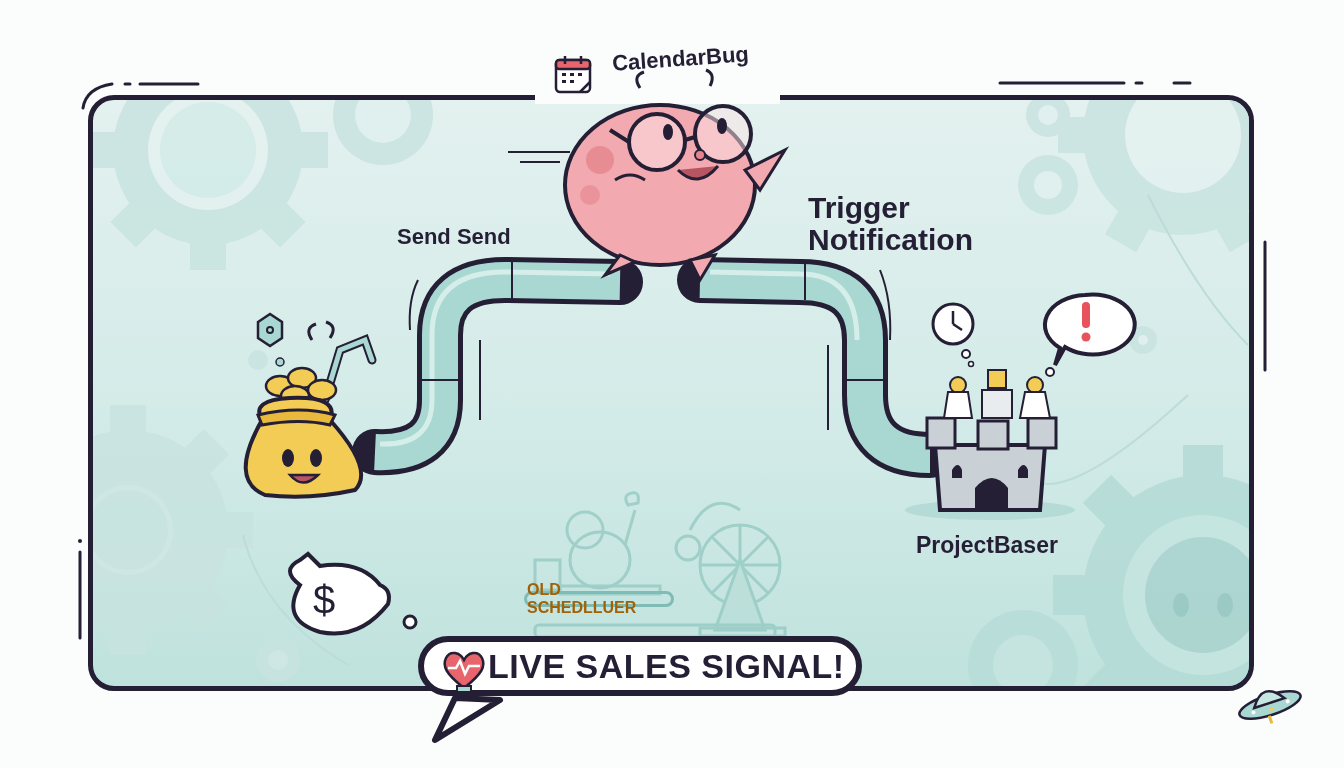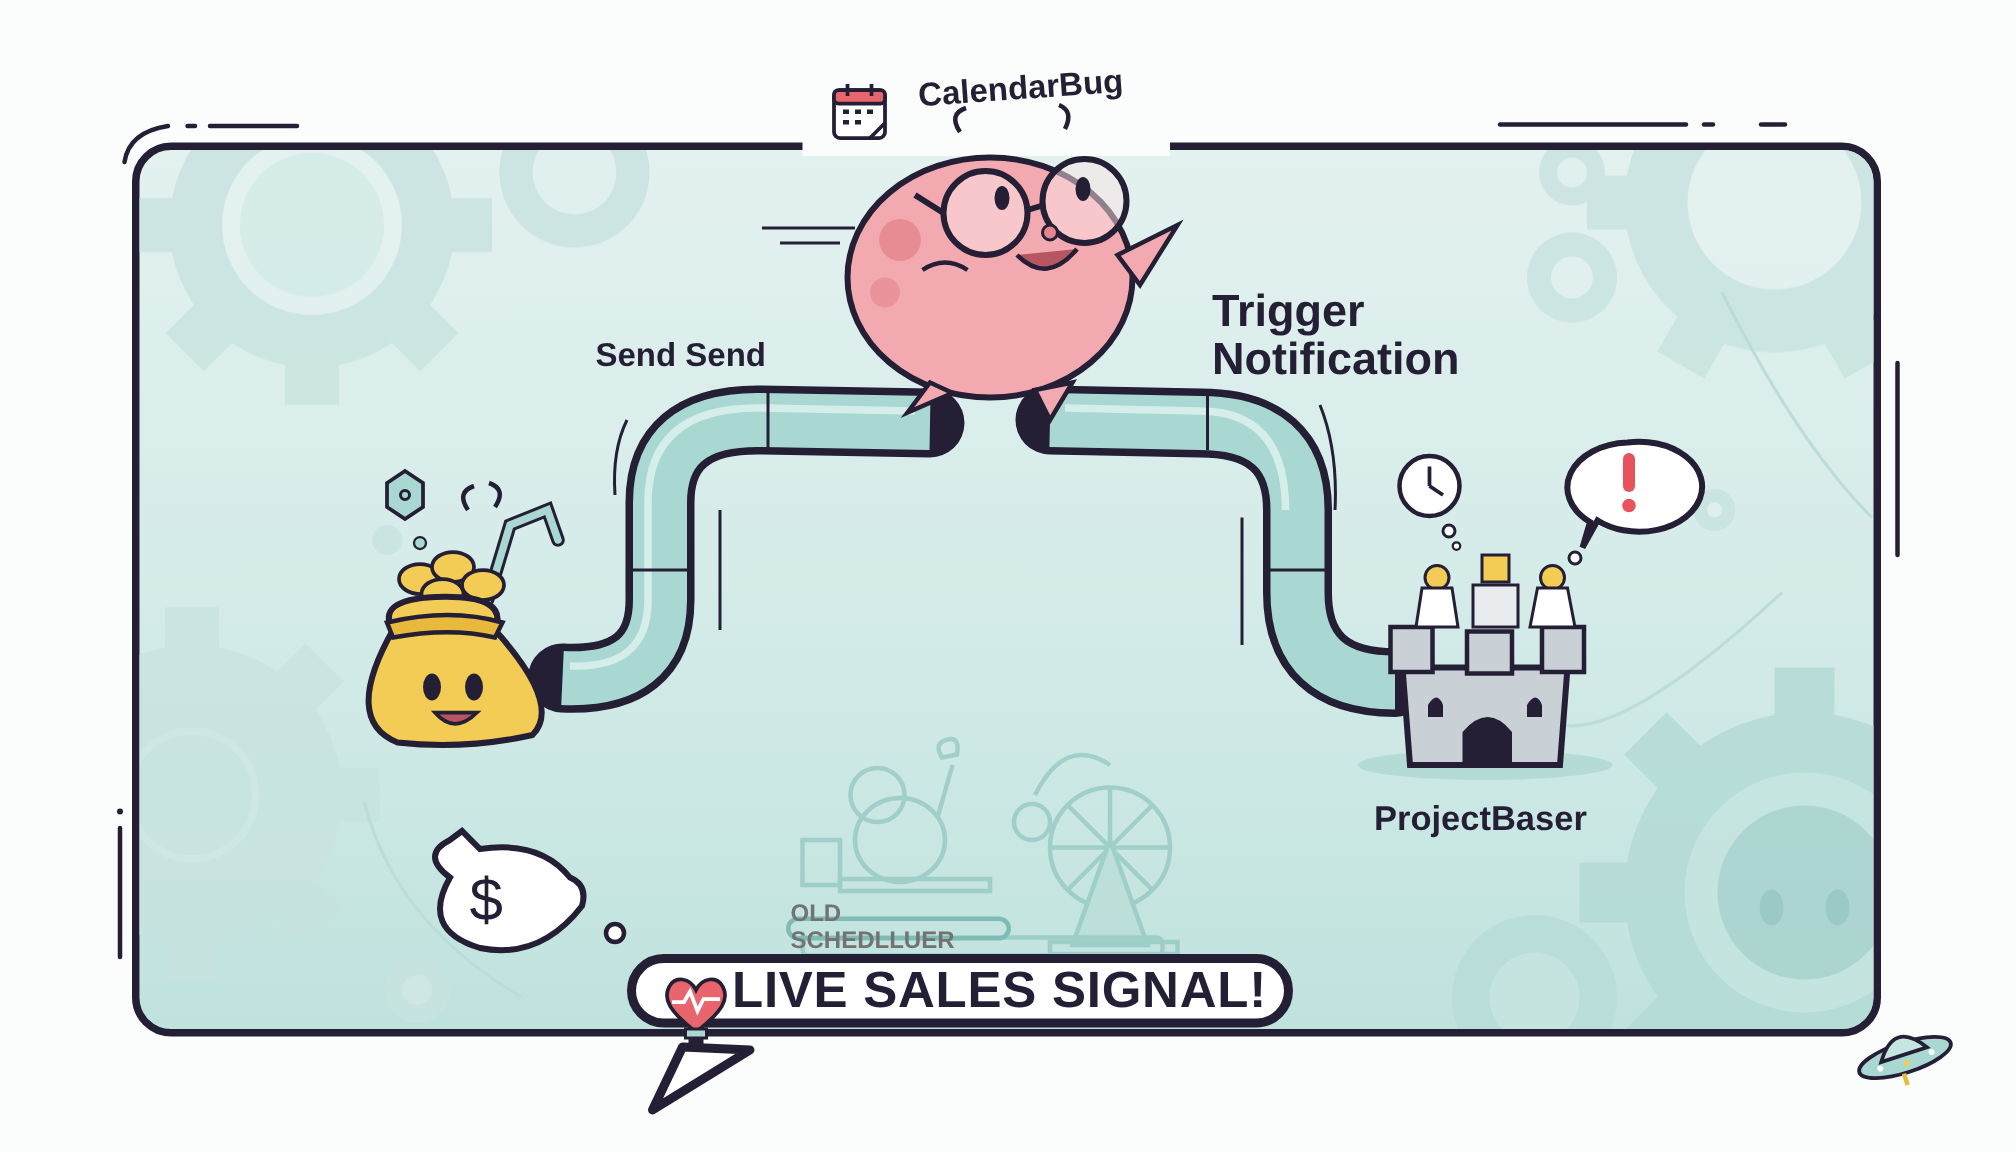--- a/index.html
+++ b/index.html
@@ -3,25 +3,25 @@
 <meta charset="utf-8">
 <style>
   html,body{margin:0;padding:0;}
   body{width:1344px;height:768px;background:#fbfcfc;position:relative;overflow:hidden;font-family:"Liberation Sans",sans-serif;}
   .stage{position:absolute;left:0;top:0;width:1344px;height:768px;}
   .panel{position:absolute;left:88px;top:95px;width:1166px;height:596px;border:5px solid #241f35;border-radius:26px;box-sizing:border-box;
     background:linear-gradient(180deg,#e3f1ef 0%,#d3ebe8 55%,#bfe2dd 100%);overflow:hidden;}
   .title-gap{position:absolute;left:535px;top:88px;width:245px;height:16px;background:#fbfcfc;}
   .label{position:absolute;color:#241f35;font-weight:bold;white-space:nowrap;}
   .svgfull{position:absolute;left:0;top:0;}
-  .callout{position:absolute;left:418px;top:636px;width:444px;height:49px;background:#fff;border:6px solid #241f35;border-radius:36px;box-sizing:border-box;
+  .callout{position:absolute;left:418px;top:636px;width:444px;height:60px;background:#fff;border:6px solid #241f35;border-radius:36px;box-sizing:border-box;
     display:flex;align-items:center;padding-left:64px;}
   .callout-text{font-size:34px;font-weight:bold;color:#241f35;letter-spacing:0.5px;}
   .old-label{position:absolute;left:524px;top:591px;width:150px;height:16px;border:3px solid #7fbcb5;border-radius:16px;box-sizing:border-box;
-    color:#737373;font-weight:bold;font-size:16px;display:flex;align-items:center;justify-content:center;margin-top:20px;}
+    color:#a16207;font-weight:bold;font-size:16px;display:flex;align-items:center;justify-content:center;}
 </style>
 </head>
 <body>
 
 <div class="stage">
 
   <svg class="svgfull" width="1344" height="768">
     <path d="M83 108 Q86 88 112 84" stroke="#241f35" stroke-width="3" fill="none" stroke-linecap="round"></path>
     <line x1="125" y1="84" x2="130" y2="84" stroke="#241f35" stroke-width="3" stroke-linecap="round"></line>
     <line x1="140" y1="84" x2="198" y2="84" stroke="#241f35" stroke-width="3" stroke-linecap="round"></line>

